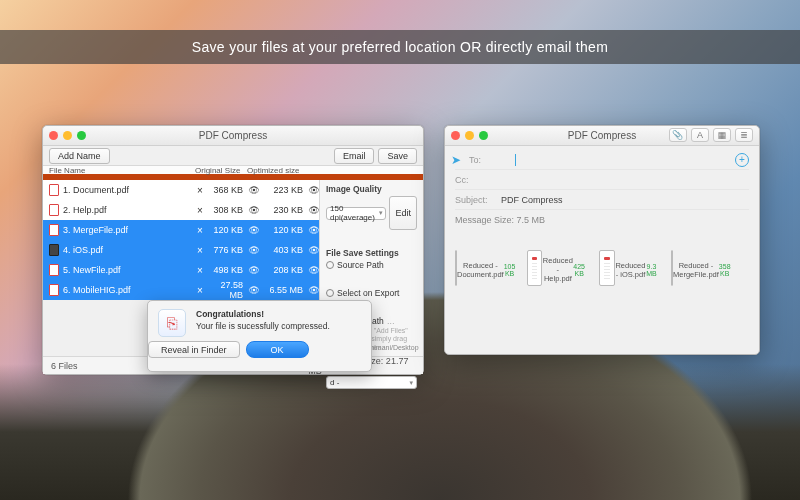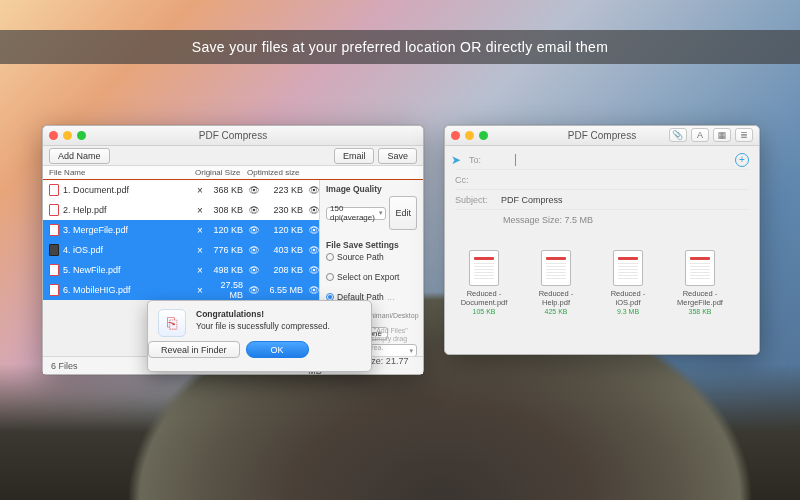--- a/index.html
+++ b/index.html
@@ -26,40 +26,40 @@
   .traffic { display:flex; gap:5px; }
   .traffic span { width:9px; height:9px; border-radius:50%; display:block; }
   .tl-close{background:#ff5f57;} .tl-min{background:#ffbd2e;} .tl-max{background:#28c940;}
   .titlebar .wtitle { position:absolute; left:0; right:0; text-align:center; font-size:10px; color:#555; pointer-events:none;}
   .mac-btn { height:16px; padding:0 8px; font-size:9px; background:linear-gradient(#fdfdfd,#f0f0f0);
     border:1px solid #bcbcbc; border-radius:3px; display:inline-flex; align-items:center; cursor:default;}
   
   #win-left { left:42px; top:125px; width:382px; height:250px; }
   #win-left .toolbar { height:20px; display:flex; align-items:center; padding:0 6px; border-bottom:1px solid #d8d8d8; gap:4px;}
   #win-left .toolbar .spacer{flex:1;}
-  .headerrow { display:flex; height:14px; background:#fcfcfc; border-bottom:1px solid #c2410c; font-size:8px; color:#555;}
+  .headerrow { display:flex; height:14px; background:#fcfcfc; border-bottom:6px solid #c2410c; font-size:8px; color:#555;}
   .col-name{width:152px; padding-left:6px; display:flex; align-items:center;}
   .col-orig{width:52px; display:flex; align-items:center;}
   .col-opt{width:60px; display:flex; align-items:center;}
   .filelist{height:120px;}
   .filerow{display:flex; height:20px; align-items:center; font-size:9px;}
   .filerow.white{background:#fff; color:#333;}
   .filerow.blue{background:#2a8df6; color:#fff;}
   .filerow .fname{width:152px; padding-left:6px; display:flex; align-items:center; gap:4px;text-align:right;}
   .filerow .xe{width:10px; text-align:center; font-size:10px;}
   .filerow .orig{width:42px; text-align:right; padding-right:4px;}
   .filerow .eye{width:14px; text-align:center; font-size:9px;}
   .filerow .opt{width:46px; text-align:right; padding-right:4px;}
   .filerow.blue .eye,.filerow.blue .xe{color:#fff;}
   .pdf-ico{width:10px;height:12px;background:#fff;border:1px solid #d44;border-radius:1px;display:inline-block;position:relative;}
   .pdf-ico.dark{background:#444;border-color:#222;}
   .sidepanel{position:absolute; right:0; top:54px; bottom:18px; width:104px; border-left:1px solid #d8d8d8; padding:4px 6px; font-size:8.5px; background:#f6f6f6;}
   .sidepanel .grp{margin-bottom:6px;}
   .sidepanel .lbl{font-weight:600; color:#444; margin-bottom:2px;}
-  .sidepanel .row{display:flex; align-items:center; gap:3px; margin-bottom:10px;}
+  .sidepanel .row{display:flex; align-items:center; gap:3px; margin-bottom:18px;}
   .radio{width:8px;height:8px;border:1px solid #888;border-radius:50%;display:inline-block;flex:none;}
   .radio.on{border-color:#2a8df6;}
   .radio.on::after{content:"";display:block;width:4px;height:4px;background:#2a8df6;border-radius:50%;margin:1px;}
   .dd{flex:1;height:13px;border:1px solid #bbb;border-radius:3px;background:#fff;padding:0 3px;display:flex;align-items:center;font-size:8px;color:#333;justify-content:space-between;}
   .dd .chev{color:#888;font-size:7px;}
   .segbtn{display:flex;}
   .segbtn span{border:1px solid #bbb;padding:1px 5px;font-size:8px;background:#fff;}
   .segbtn span:first-child{border-radius:3px 0 0 3px;border-right:none;}
   .segbtn span:last-child{border-radius:0 3px 3px 0;}
   .hint{position:absolute; right:8px; bottom:22px; width:104px; font-size:7px; color:#aaa; line-height:1.2;}
@@ -79,21 +79,21 @@
   
   #win-right{left:444px; top:125px; width:316px; height:230px;}
   #win-right .mtoolbar{position:absolute;right:6px;top:2px;display:flex;gap:4px;}
   .tico{width:18px;height:14px;border:1px solid #c8c8c8;border-radius:3px;background:linear-gradient(#fff,#f3f3f3);display:flex;align-items:center;justify-content:center;font-size:9px;color:#777;}
   .mailfields{padding:4px 10px 2px 10px; font-size:9px; color:#888;}
   .mf{display:flex;align-items:center;border-bottom:1px solid #e6e6e6;height:20px;gap:6px;}
   .mf .mfl{width:40px;color:#999;}
   .mf .mfv{flex:1;color:#444;}
   .addcircle{width:14px;height:14px;border:1px solid #3ba7e0;border-radius:50%;color:#3ba7e0;display:flex;align-items:center;justify-content:center;font-size:10px;}
   .attacharea{padding:18px 10px 10px 10px; display:flex; gap:14px;}
-  .att{display:flex;flex-direction:column;align-items:center;width:58px;font-size:7.5px;text-align:center;color:#555;}
+  .att{display:flex;flex-direction:row;align-items:center;width:58px;font-size:7.5px;text-align:center;color:#555;}
   .att .ai{width:30px;height:36px;background:#fff;border:1px solid #bbb;border-radius:2px;position:relative;margin-bottom:3px;}
   .att .ai::before{content:"";position:absolute;left:4px;right:4px;top:6px;height:3px;background:#d44;border-radius:1px;}
   .att .ai::after{content:"";position:absolute;left:4px;right:4px;top:12px;bottom:5px;background:repeating-linear-gradient(#e8e8e8 0 1px, transparent 1px 3px);}
   .att .sz{color:#2fa64a;font-size:7px;margin-top:1px;}
 </style>
 </head>
 <body>
 
 <div class="mountain"></div>
 <div class="banner">Save your files at your preferred location OR directly email them</div>
@@ -275,21 +275,21 @@
       <span class="addcircle">+</span>
     </div>
     <div class="mf">
       <span class="mfl">Cc:</span>
       <span class="mfv"></span>
     </div>
     <div class="mf">
       <span class="mfl">Subject:</span>
       <span class="mfv">PDF Compress</span>
     </div>
-    <div class="mf" style="border-bottom:none;margin-left:48px;">
+    <div class="mf" style="border-bottom:none;">
       <span>Message Size: 7.5 MB</span>
     </div>
   </div>
   <div class="attacharea" id="attarea">
       <div class="att">
         <div class="ai"></div>
         <div>Reduced - Document.pdf</div>
         <div class="sz">105 KB</div>
       </div>
       <div class="att">

